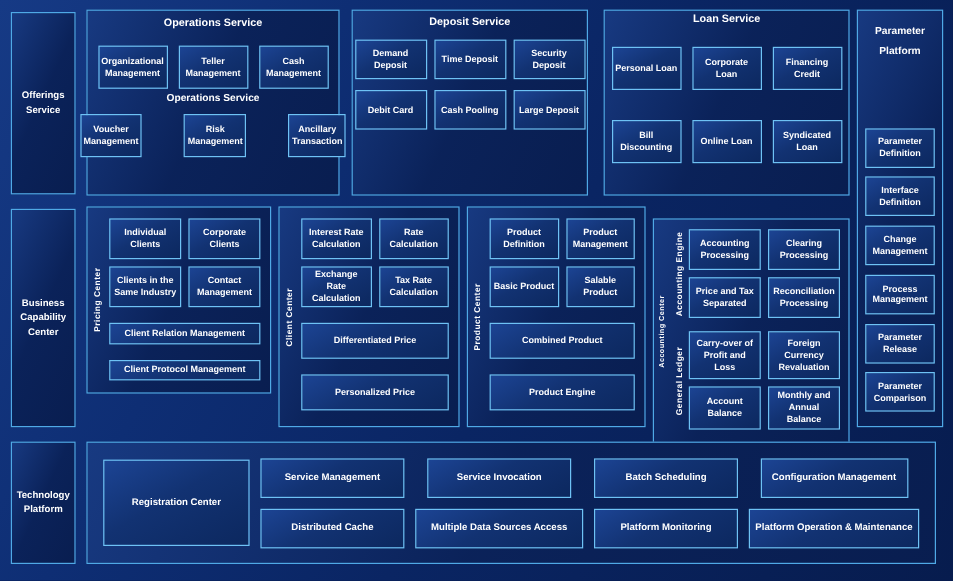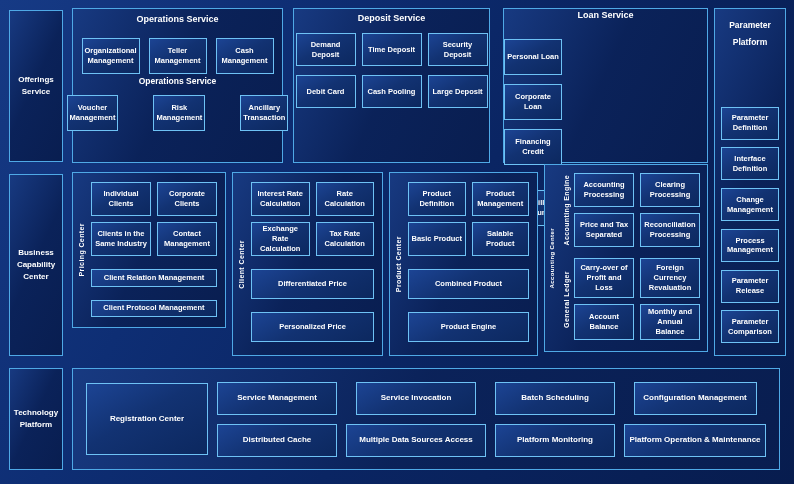--- a/index.html
+++ b/index.html
@@ -18,21 +18,21 @@
   .p-offerings{left:9px;top:10px;width:54px;height:152px;}
   .p-business{left:9px;top:174px;width:54px;height:182px;}
   .p-technology{left:9px;top:368px;width:54px;height:102px;}
   .p-operations{left:72px;top:8px;width:211px;height:155px;}
   .p-deposit{left:293px;top:8px;width:197px;height:155px;}
   .p-loan{left:503px;top:8px;width:205px;height:155px;}
   .p-parameter{left:714px;top:8px;width:72px;height:348px;gap:48px;}
   .p-pricing{left:72px;top:172px;width:154px;height:156px;}
   .p-client{left:232px;top:172px;width:151px;height:184px;}
   .p-product{left:389px;top:172px;width:149px;height:184px;}
-  .p-accounting{left:544px;top:164px;width:164px;height:188px;}
+  .p-accounting{left:544px;top:182px;width:164px;height:188px;}
   .p-bottom{left:72px;top:368px;width:708px;height:102px;}
 
   
   .rail{display:flex;align-items:center;justify-content:center;text-align:center;
         font-size:8px;font-weight:bold;line-height:1.5;padding:4px;}
   .ptitle{font-size:9px;font-weight:bold;text-align:center;margin-top:5px;}
   .psubtitle{font-size:8.5px;font-weight:bold;text-align:center;margin-top:2px;}
   .box{
     box-sizing:border-box;border:1px solid #6ec2f5;
     background:linear-gradient(150deg,#1c4494 0%,#123272 45%,#0c285f 100%);
@@ -106,21 +106,21 @@
     </div>
     <div class="brow" style="margin-top:9px;gap:6px;">
       <div class="box w60">Debit Card</div>
       <div class="box w60">Cash Pooling</div>
       <div class="box w60">Large Deposit</div>
     </div>
   </div>
 
   <div class="panel p-loan col">
     <div class="ptitle" style="margin-top:1px;">Loan Service</div>
-    <div class="brow" style="margin-top:19px;flex-direction:column;">
+    <div class="brow" style="margin-top:19px;">
       <div class="box w58">Personal Loan</div>
       <div class="box w58">Corporate Loan</div>
       <div class="box w58">Financing Credit</div>
     </div>
     <div class="brow" style="margin-top:25px;">
       <div class="box w58">Bill Discounting</div>
       <div class="box w58">Online Loan</div>
       <div class="box w58">Syndicated Loan</div>
     </div>
   </div>

